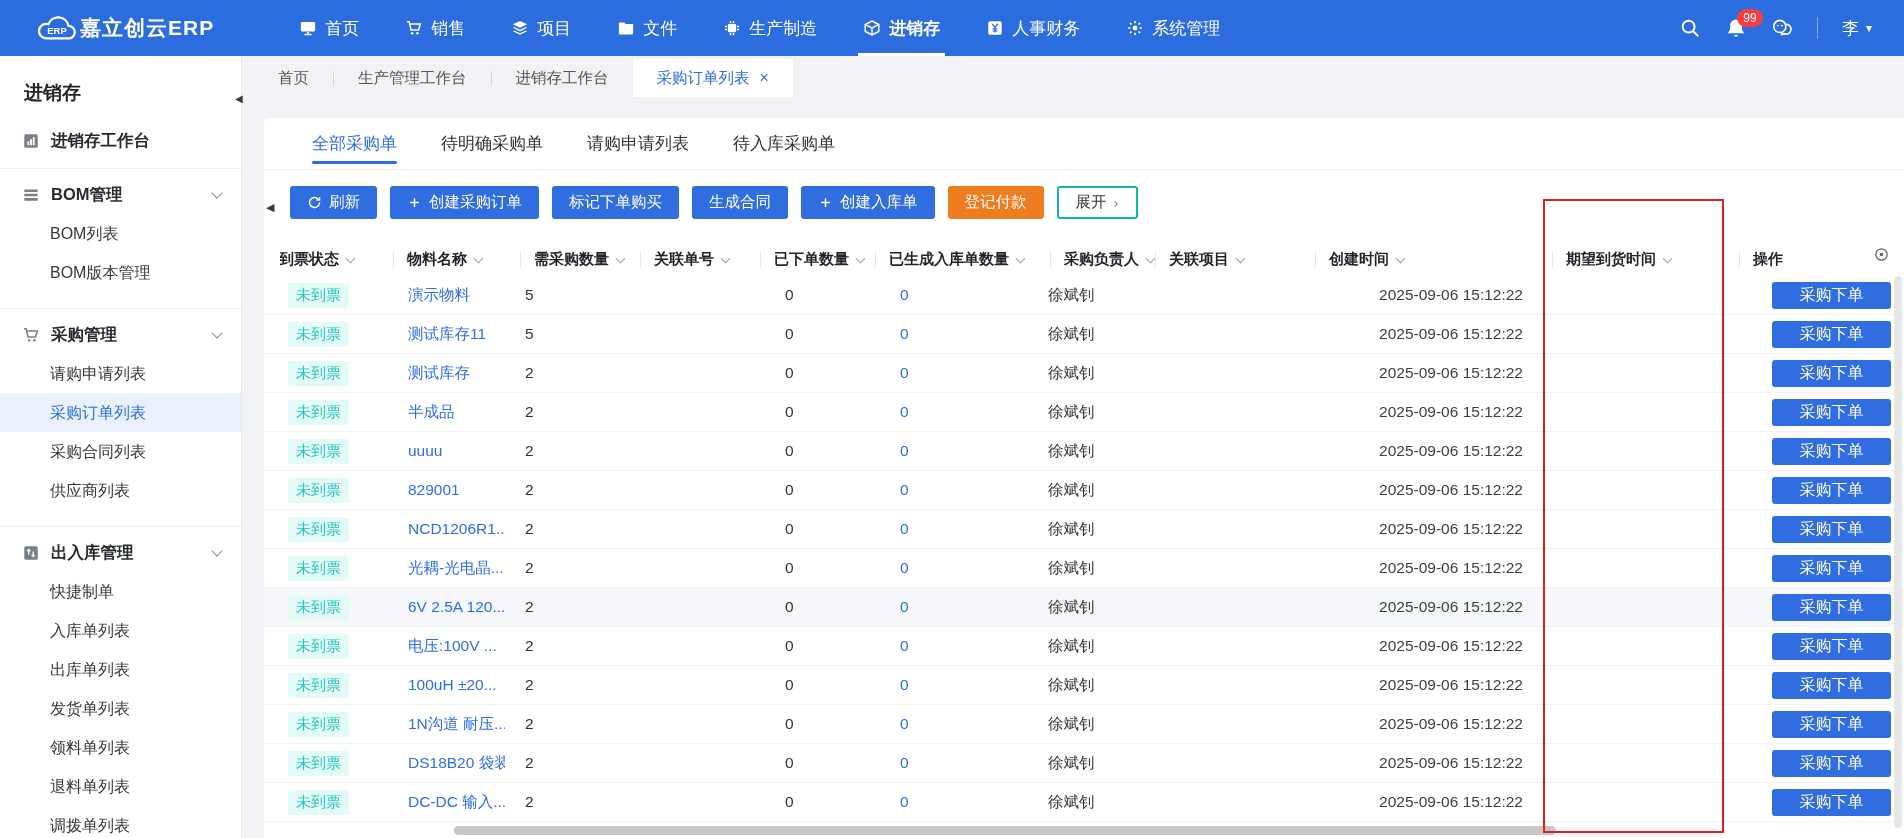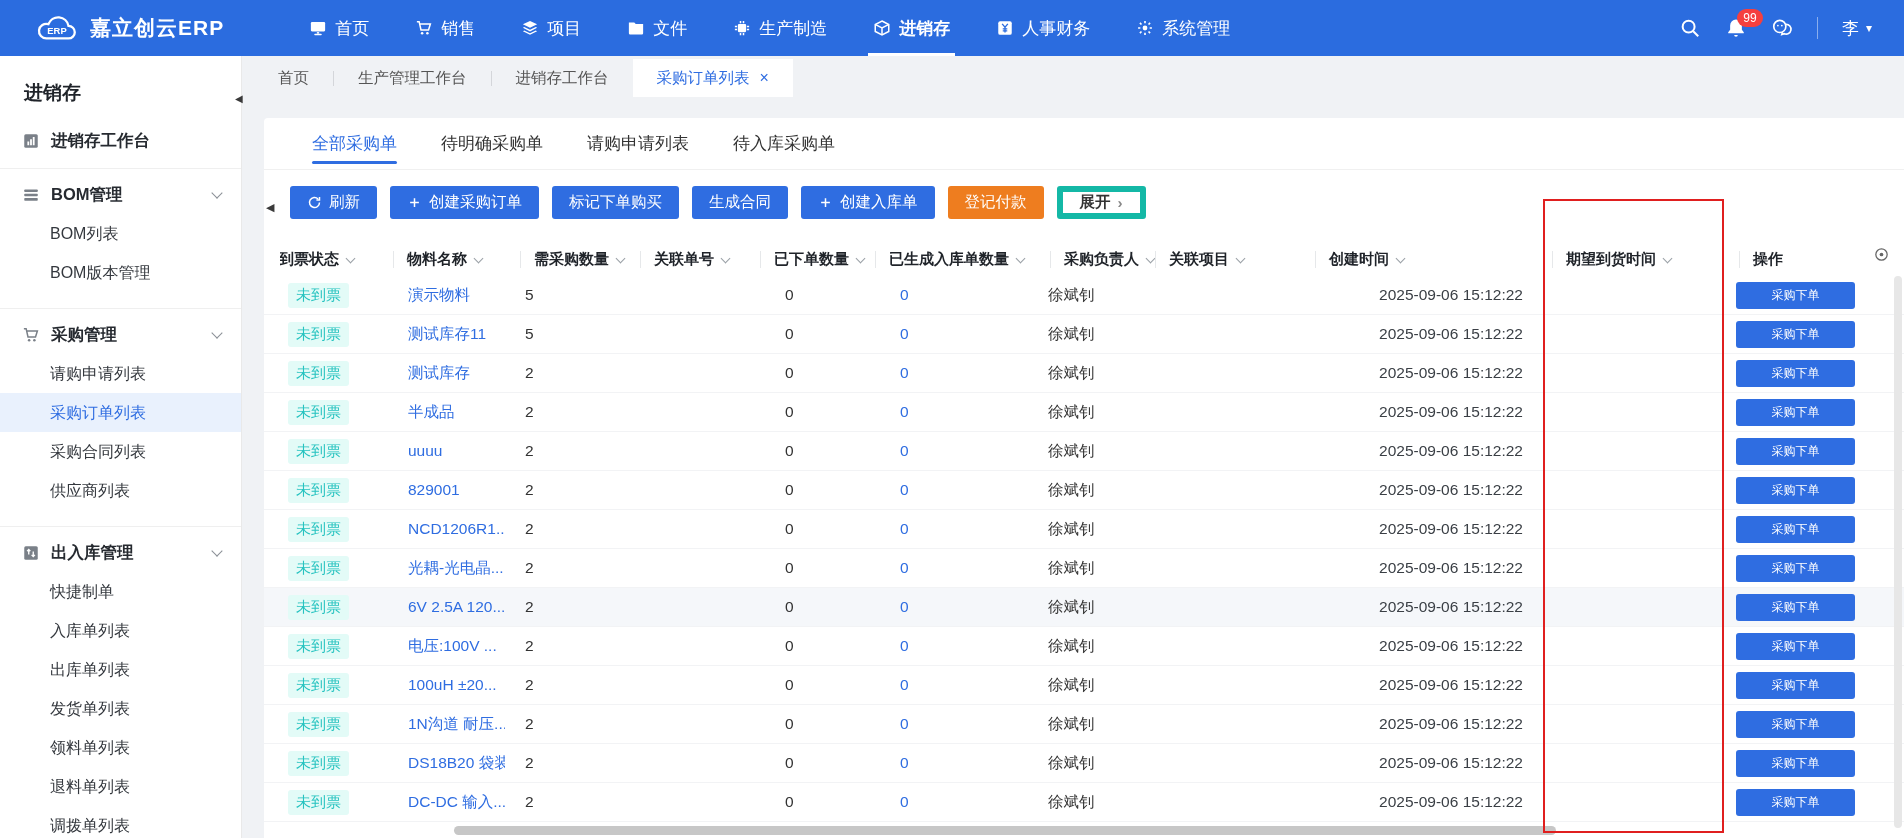--- a/index.html
+++ b/index.html
@@ -6,21 +6,21 @@
   html,body { width:1904px; height:838px; overflow:hidden; }
   body {
     font-family: "Liberation Sans", "DejaVu Sans", sans-serif;
     background:#f0f2f5; position:relative; color:#333;
   }
   svg { display:block; }
 
   
   .topbar { position:absolute; left:0; top:0; right:0; height:56px;
     background:#2b6cdf; display:flex; align-items:center; color:#fff; z-index:20; }
-  .logo { display:flex; align-items:center; gap:10px; padding-left:34px; cursor:pointer; }
+  .logo { display:flex; align-items:center; gap:0; padding-left:34px; cursor:pointer; }
   .logo-icon svg { width:46px; height:32px; }
   .logo-text { font-size:21px; font-weight:bold; letter-spacing:1px; }
   .nav { display:flex; height:100%; margin-left:62px; }
   .nav-item { display:flex; align-items:center; gap:8px; padding:0 23px; height:100%;
     font-size:17px; cursor:pointer; position:relative; }
   .nav-item .nicon svg { width:18px; height:18px; }
   .nav-item.active { font-weight:bold; }
   .nav-item.active::after { content:''; position:absolute; left:18px; right:18px; bottom:0;
     height:3px; background:#fff; }
   .top-right { margin-left:auto; display:flex; align-items:center; gap:24px; padding-right:32px; }
@@ -68,21 +68,21 @@
   .subtab.active { color:#2f6de1; }
   .subtab.active::after { content:''; position:absolute; left:22px; right:22px; bottom:6px;
     height:3px; background:#2f6de1; border-radius:2px; }
 
   .toolbar { display:flex; align-items:center; gap:13px; padding:16px 0 0 26px; }
   .btn { height:33px; padding:0 17px; font-size:15.5px; border-radius:3px; border:none;
     display:flex; align-items:center; gap:7px; cursor:pointer; white-space:nowrap; }
   .btn .bicon svg { width:15px; height:15px; }
   .btn.primary { background:#2f6de1; color:#fff; }
   .btn.warning { background:#ee7d1f; color:#fff; }
-  .btn.plain { background:#fff; color:#333; border:6px solid #14b8a6;font-weight:bold; }
+  .btn.plain { background:#fff; color:#333; border:2px solid #14b8a6; }
   .btn .suffix { color:#888; font-size:15px; }
 
   
   .table { margin-top:24px; position:relative; }
   .thead { display:flex; height:33px; align-items:center; }
   .th { display:flex; align-items:center; gap:8px; padding-left:13px; height:100%;
     font-size:15px; font-weight:bold; color:#1f2329; position:relative; overflow:hidden;
     white-space:nowrap; flex:none; }
   .th .divline { position:absolute; right:0; top:8px; bottom:8px; width:1px; background:#e6e8ea; }
   .th-chev { width:7px; height:7px; border-right:1.5px solid #9aa0a6; border-bottom:1.5px solid #9aa0a6;
@@ -98,21 +98,21 @@
   .td.c-related_no { padding-left:13px; }
   .td.c-ordered_qty { padding-left:40px; }
   .td.c-inbound_qty { padding-left:40px; }
   .td.c-owner { padding-left:13px; }
   .td.c-project { padding-left:13px; }
   .td.c-created_at { justify-content:flex-end; padding-right:14px; color:#3a3f45; }
   .td.c-action { padding-left:12px; }
   .badge { background:#e3fbf7; color:#27c3c0; font-size:15px; padding:3px 8px; border-radius:3px; }
   .cell-link { color:#2f6de1; cursor:pointer; }
   .row-btn { width:119px; height:27px; background:#2f6de1; color:#fff; border-radius:3px;
-    font-size:12px; display:flex; align-items:center; justify-content:center; cursor:pointer; }
+    font-size:16px; display:flex; align-items:center; justify-content:center; cursor:pointer;margin-left:36px; }
   .col-setting { position:absolute; right:14px; top:128px; color:#666; cursor:pointer; z-index:3; }
   .col-setting svg { width:17px; height:17px; }
 
   
   .vscroll { position:absolute; right:2px; top:158px; bottom:10px; width:8px;
     background:#e7e7e7; border-radius:4px; }
   .hscroll { position:absolute; left:190px; bottom:3px; width:1102px; height:9px;
     background:#c7c7c7; border-radius:5px; }
 
   

